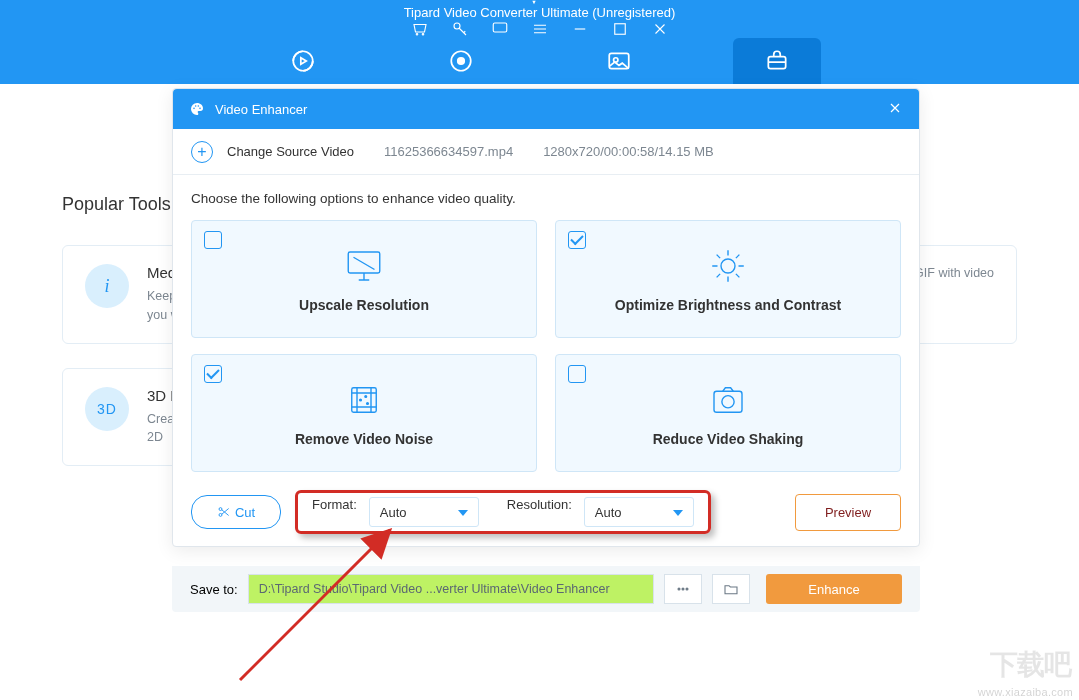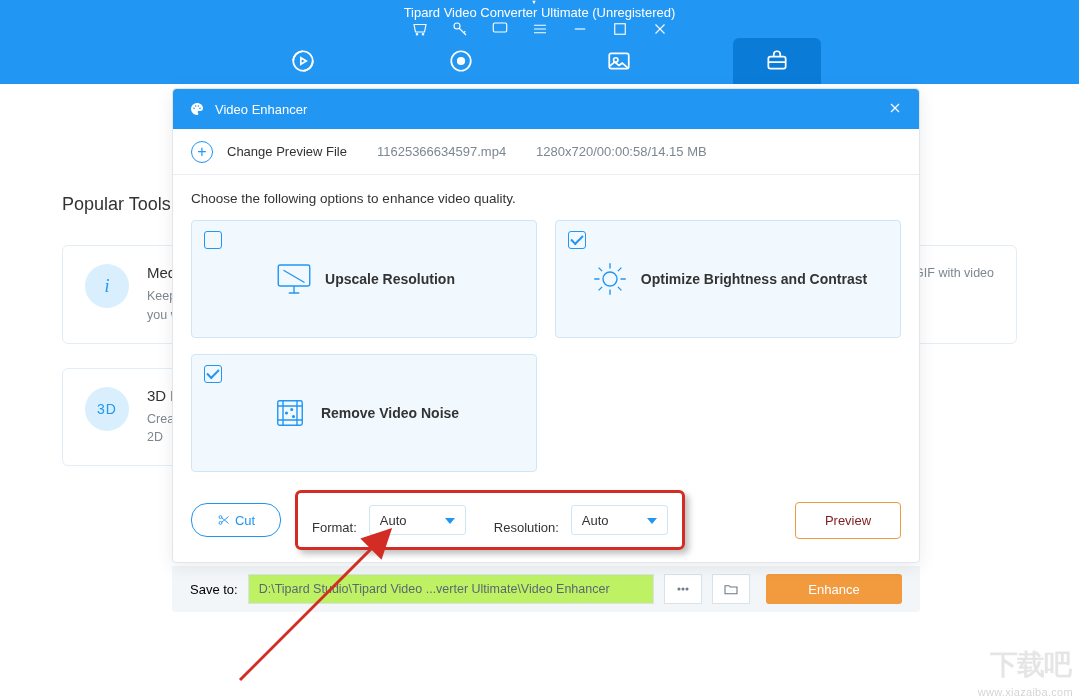--- a/index.html
+++ b/index.html
@@ -36,33 +36,33 @@
 .modal-header .close svg { width: 16px; height: 16px; stroke: #fff; stroke-width: 1.8; }
 
 .source-bar { height: 46px; border-bottom: 1px solid #e8eef3; display: flex; align-items: center; padding: 0 18px; font-size: 13px; color: #5b6872; gap: 30px; }
 .source-bar .plus { width: 22px; height: 22px; border: 1.6px solid #2296f3; border-radius: 50%; display: flex; align-items: center; justify-content: center; color: #2296f3; font-size: 16px; margin-right: -16px; }
 .source-bar .change { color: #333; }
 .source-bar .fname, .source-bar .meta { color: #7d8791; }
 
 .modal-body { padding: 16px 18px 4px; }
 .modal-body .instr { font-size: 13.5px; color: #333; margin-bottom: 14px; }
 .opt-grid { display: grid; grid-template-columns: 1fr 1fr; gap: 16px 18px; margin-bottom: 18px; }
-.opt-card { border: 1px solid #cfe6f7; background: #f1f9ff; border-radius: 4px; height: 118px; position: relative; display: flex; align-items: center; justify-content: center; gap: 10px; }
+.opt-card { border: 1px solid #cfe6f7; background: #f1f9ff; border-radius: 4px; height: 118px; position: relative; display: flex; flex-direction: column; align-items: center; justify-content: center; gap: 10px; }
 .opt-card .chk { position: absolute; top: 10px; left: 12px; width: 18px; height: 18px; border: 1.6px solid #2296f3; border-radius: 3px; display: flex; align-items: center; justify-content: center; }
 .opt-card .chk.on::after { content: ""; width: 10px; height: 5px; border-left: 2px solid #2296f3; border-bottom: 2px solid #2296f3; transform: rotate(-45deg); margin-top: -3px; }
 .opt-card svg { width: 42px; height: 42px; stroke: #2296f3; fill: none; stroke-width: 1.6; }
 .opt-card .label { font-size: 14px; font-weight: 600; color: #333; }
 
 
 .format-row { display: flex; align-items: center; gap: 14px; margin-bottom: 8px; position: relative; }
 .cut-btn { width: 90px; height: 34px; border: 1px solid #2296f3; border-radius: 16px; color: #2296f3; background: #fff; display: flex; align-items: center; justify-content: center; gap: 4px; font-size: 13px; text-align: center; }
 .cut-btn svg { width: 14px; height: 14px; stroke: #2296f3; fill: none; stroke-width: 1.6; }
-.highlight-box { border: 3px solid #d22c25; border-radius: 6px; padding: 12px 14px; display: flex; align-items: flex-end; gap: 12px; box-shadow: 4px 4px 6px rgba(0,0,0,.25); }
+.highlight-box { border: 3px solid #d22c25; border-radius: 6px; padding: 4px 14px; display: flex; align-items: flex-start; gap: 12px; box-shadow: 4px 4px 6px rgba(0,0,0,.25); }
 .flabel { font-size: 13px; color: #333; }
-.select { width: 97px; height: 30px; border: 1px solid #cfe6f7; border-radius: 3px; display: flex; align-items: center; padding: 0 10px; font-size: 13px; color: #333; background: #fff; position: relative; }
+.select { width: 110px; height: 30px; border: 1px solid #cfe6f7; border-radius: 3px; display: flex; align-items: center; padding: 0 10px; font-size: 13px; color: #333; background: #fff; position: relative; }
 .select::after { content: ""; position: absolute; right: 10px; top: 12px; border-left: 5px solid transparent; border-right: 5px solid transparent; border-top: 6px solid #2296f3; }
 .preview-btn { margin-left: auto; width: 106px; height: 37px; border: 1px solid #f19a3e; color: #7f1d1d; background: #fff; border-radius: 4px; font-size: 13px; }
 
 
 .save-footer { position: absolute; left: 172px; top: 566px; width: 748px; height: 46px; background: #f2f6f9; display: flex; align-items: center; padding: 0 18px; font-size: 13px; gap: 10px; border-radius: 0 0 4px 4px; }
 .save-footer .path-input { flex: 1; height: 30px; border: 1px solid #d8e2ea; background: #bef264; padding: 0 10px; font-size: 12.5px; color: #5b6872; display: flex; align-items: center; }
 .save-footer .icon-btn { width: 38px; height: 30px; border: 1px solid #d8e2ea; background: #fff; display: flex; align-items: center; justify-content: center; }
 .save-footer .icon-btn svg { width: 16px; height: 16px; stroke: #6b7885; fill: none; stroke-width: 1.6; }
 .enhance-btn { width: 136px; height: 30px; background: #f19a3e; color: #fff; border: none; border-radius: 3px; font-size: 13px; margin-left: 6px; }
 
@@ -174,21 +174,21 @@
         <circle cx="16.5" cy="11" r="1.2" fill="#2296f3"></circle>
       </svg>
     <span>Video Enhancer</span>
     <span class="close"><svg viewBox="0 0 24 24">
           <path d="M6 6l12 12M18 6L6 18"></path>
         </svg></span>
   </div>
 
   <div class="source-bar">
     <div class="plus">+</div>
-    <span class="change">Change Preview File</span>
+    <span class="change">Change Source Video</span>
     <span class="fname">11625366634597.mp4</span>
     <span class="meta">1280x720/00:00:58/14.15 MB</span>
   </div>
 
   <div class="modal-body">
     <p class="instr">Choose the following options to enhance video quality.</p>
 
     <div class="opt-grid">
       <div class="opt-card">
         <div class="chk"></div>
@@ -209,20 +209,29 @@
       <div class="opt-card">
         <div class="chk on"></div>
         <svg viewBox="0 0 48 48">
             <rect x="10" y="10" width="28" height="28" rx="2"></rect>
             <path d="M10 16h28M10 32h28M16 10v28M32 10v28"></path>
             <circle cx="20" cy="24" r="1" fill="#2296f3"></circle>
             <circle cx="26" cy="20" r="1" fill="#2296f3"></circle>
             <circle cx="28" cy="28" r="1" fill="#2296f3"></circle>
           </svg>
         <div class="label">Remove Video Noise</div>
+      </div>
+      <div class="opt-card">
+        <div class="chk"></div>
+        <svg viewBox="0 0 48 48">
+            <rect x="8" y="14" width="32" height="24" rx="3"></rect>
+            <circle cx="24" cy="26" r="7"></circle>
+            <path d="M18 14l3-4h6l3 4"></path>
+          </svg>
+        <div class="label">Reduce Video Shaking</div>
       </div>
     </div>
 
     <div class="format-row">
       <button class="cut-btn">
         <svg viewBox="0 0 24 24">
             <circle cx="6" cy="7" r="2.5"></circle>
             <circle cx="6" cy="17" r="2.5"></circle>
             <path d="M8 8l12 10M8 16L20 6"></path>
           </svg>

